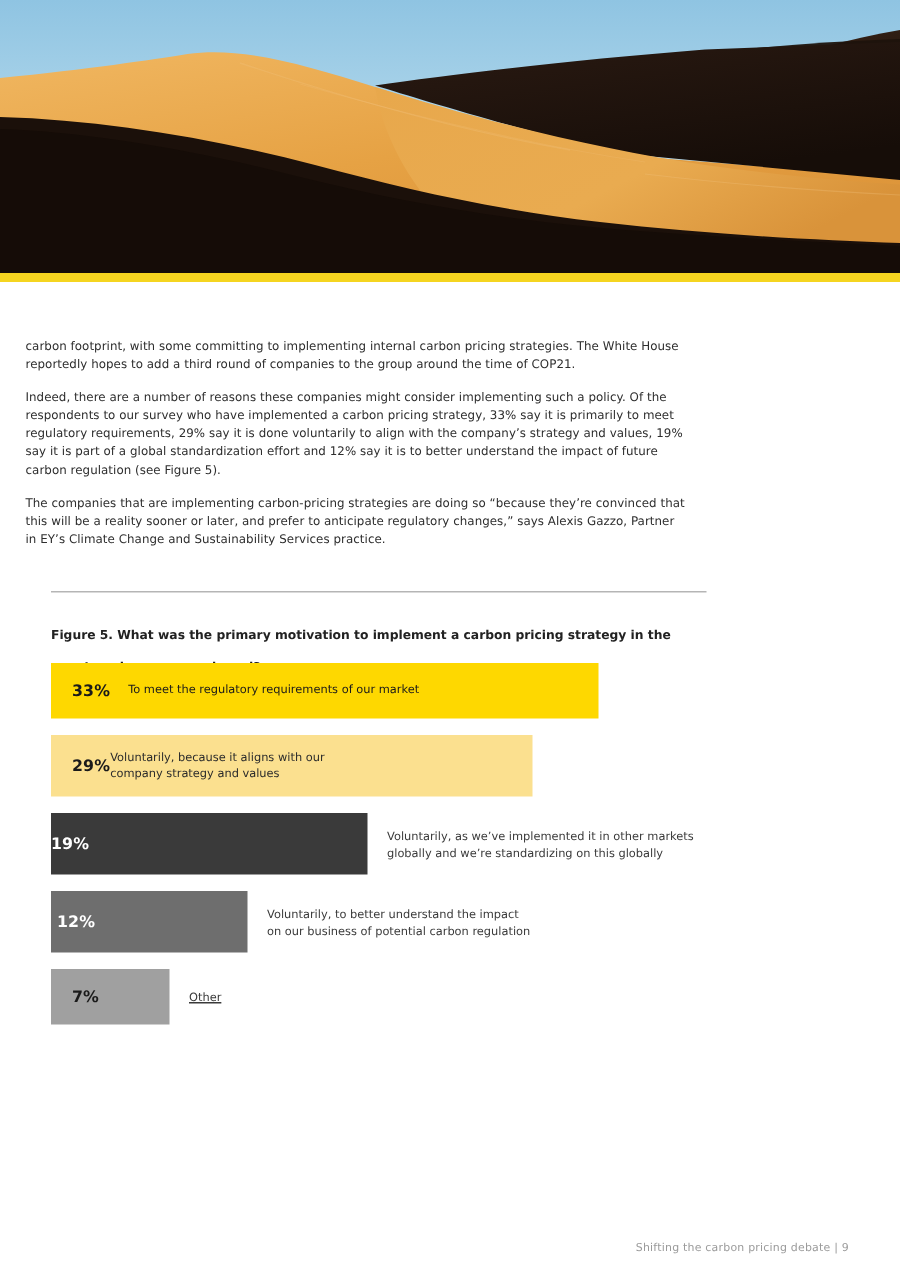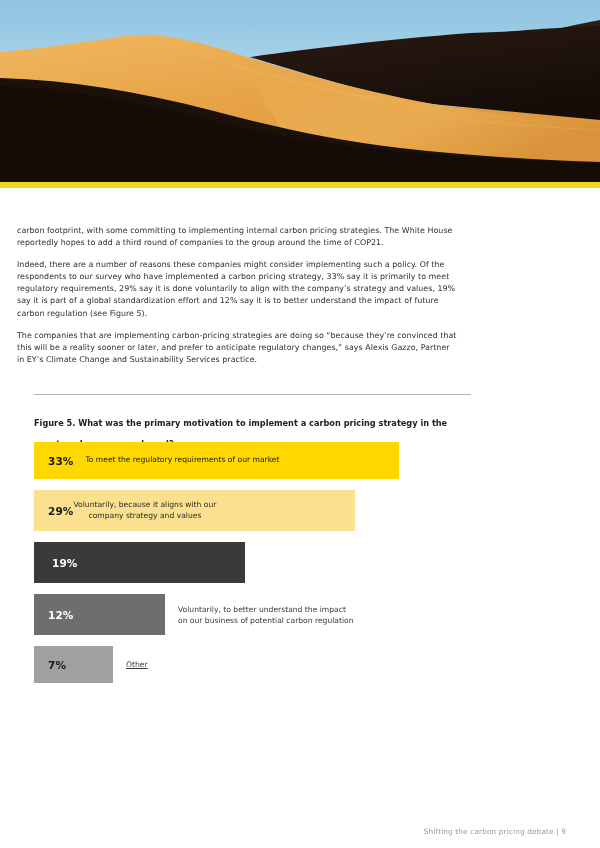--- a/index.html
+++ b/index.html
@@ -183,33 +183,35 @@
 <div class="fig-title">Figure 5. What was the primary motivation to implement a carbon pricing strategy in the country where you are based?</div>
 
 <div class="chart" id="chart">
     <div class="bar-row" style="height: 37px; margin-bottom: 11px;">
       <div class="bar" style="width: 365px; height: 37px; background: rgb(254, 216, 0); padding-left: 14px;">
         <span class="bar-pct" style="color: rgb(26, 26, 26);">33%</span>
         <span class="bar-label-in" style="color: rgb(26, 26, 26); margin-left: 12px;">To meet the regulatory requirements of our market</span>
       </div>
     </div>
     <div class="bar-row" style="height: 41px; margin-bottom: 11px;">
-      <div class="bar" style="width: 321px; height: 41px; background: rgb(251, 224, 143); padding-left: 14px; text-align: center;">
+      <div class="bar" style="width: 321px; height: 41px; background: rgb(251, 224, 143); padding-left: 14px;">
         <span class="bar-pct" style="color: rgb(26, 26, 26);">29%</span>
         <span class="bar-label-in" style="color: rgb(43, 43, 43); ">Voluntarily, because it aligns with our
 company strategy and values</span>
       </div>
     </div>
     <div class="bar-row" style="height: 41px; margin-bottom: 11px;">
-      <div class="bar" style="width: 211px; height: 41px; background: rgb(58, 58, 58); padding-left: 18px;">
+      <div class="bar" style="width: 211px; height: 41px; background: rgb(58, 58, 58); padding-left: 0;">
         <span class="bar-pct" style="color: rgb(255, 255, 255);">19%</span>
       </div>
+      <div class="bar-label-out" style="color: rgb(58, 58, 58); left: 224px;">Voluntarily, as we’ve implemented it in other markets
+globally and we’re standardizing on this globally</div>
     </div>
     <div class="bar-row" style="height: 41px; margin-bottom: 11px;">
-      <div class="bar" style="width: 131px; height: 41px; background: rgb(110, 110, 110); padding-left: 14px;">
+      <div class="bar" style="width: 131px; height: 41px; background: rgb(110, 110, 110); padding-left: 4px;">
         <span class="bar-pct" style="color: rgb(255, 255, 255);">12%</span>
       </div>
       <div class="bar-label-out" style="color: rgb(58, 58, 58); left: 144px;">Voluntarily, to better understand the impact
 on our business of potential carbon regulation</div>
     </div>
     <div class="bar-row" style="height: 37px; margin-bottom: 0px;">
       <div class="bar" style="width: 79px; height: 37px; background: rgb(160, 160, 160); padding-left: 14px;">
         <span class="bar-pct" style="color: rgb(26, 26, 26);">7%</span>
       </div>
       <div class="bar-label-out" style="color: rgb(58, 58, 58); left: 92px; text-decoration: underline;">Other</div>

